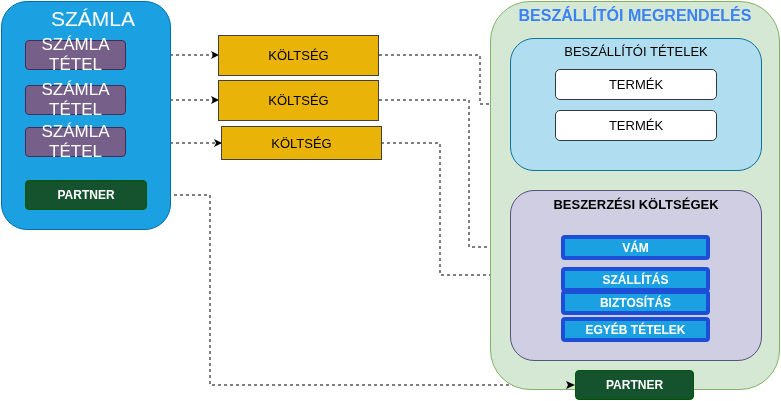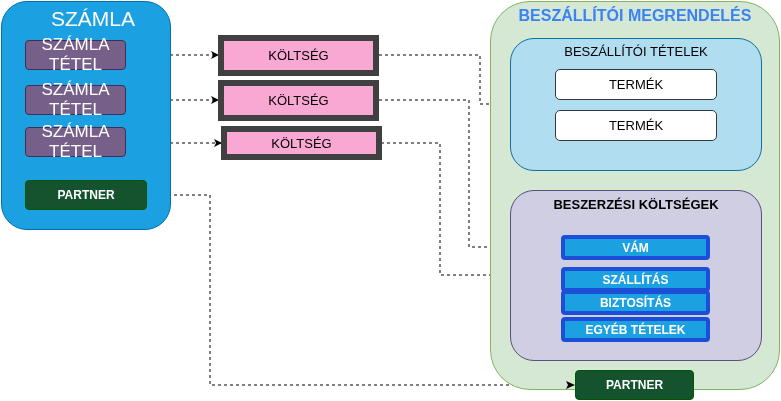--- a/index.html
+++ b/index.html
@@ -11,21 +11,21 @@
     
     #szamla { left: 1px; top: 1px; width: 170px; height: 229px; background: #1ba1e2;
               border: 1px solid #006eaf; border-radius: 26px; }
     #szamla-title { left: 8px; top: 5px; width: 170px; height: 28px; color: #ffffff;
                     font-size: 21px; }
     .tetel { left: 25px; width: 101px; height: 30px; background: #76608a; border: 1px solid #432d57;
              border-radius: 4px; color: #ffffff; font-size: 17px; }
     .partner { background: #14532d; border: 1px solid #005700; border-radius: 4px; color: #ffffff;
                font-size: 12px; font-weight: bold; }
 
-    .koltseg { width: 161px; height: 41px; background: #f9a8d4; border: 6px solid #404040;
+    .koltseg { width: 161px; height: 41px; background: #eab308; border: 1px solid #404040;
                color: #000000; font-size: 13px; }
 
     
     #besz { left: 490px; top: 1px; width: 290px; height: 389px; background: #d5e8d4;
             border: 1px solid #82b366; border-radius: 40px; }
     #besz-title { left: 490px; top: 4px; width: 290px; height: 24px; font-size: 16px; font-weight: bold; color: #3b82f6; }
 
     #meg { left: 510px; top: 38px; width: 252px; height: 133px; background: #b1ddf0;
            border: 1px solid #10739e; border-radius: 24px; }
     #meg-title { left: 510px; top: 42px; width: 252px; height: 18px; font-size: 13px; color: #000; }

